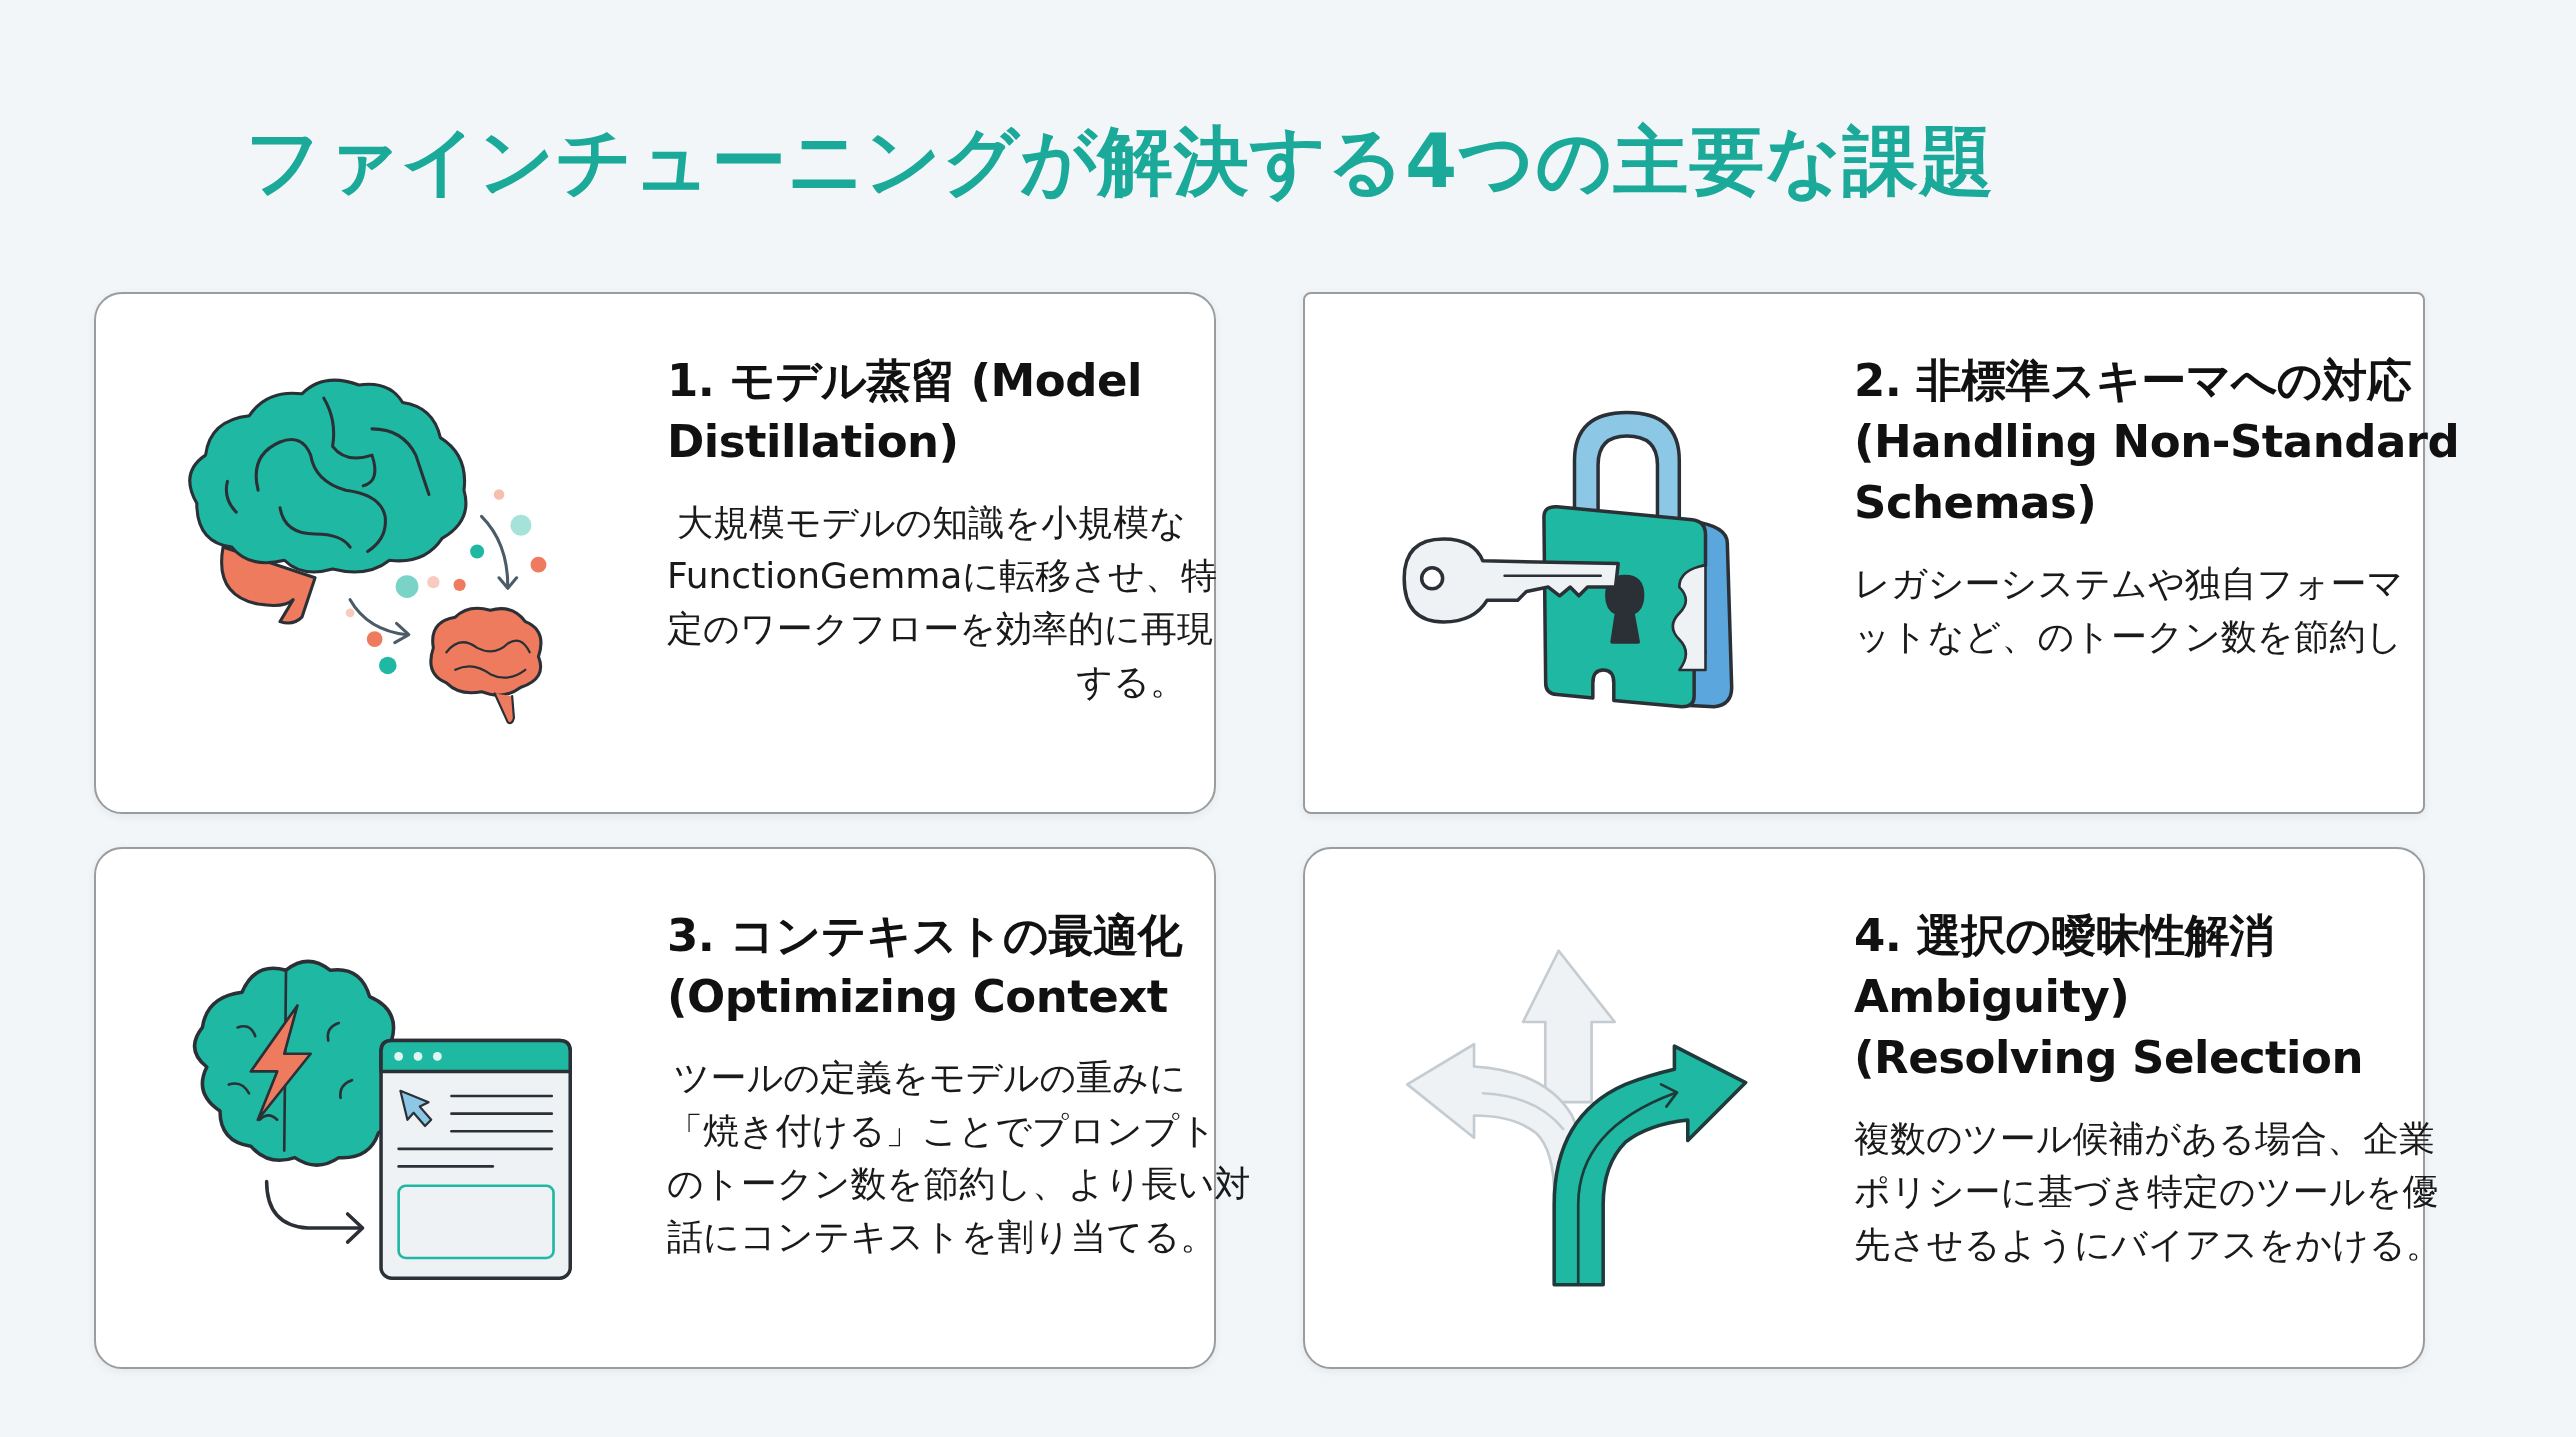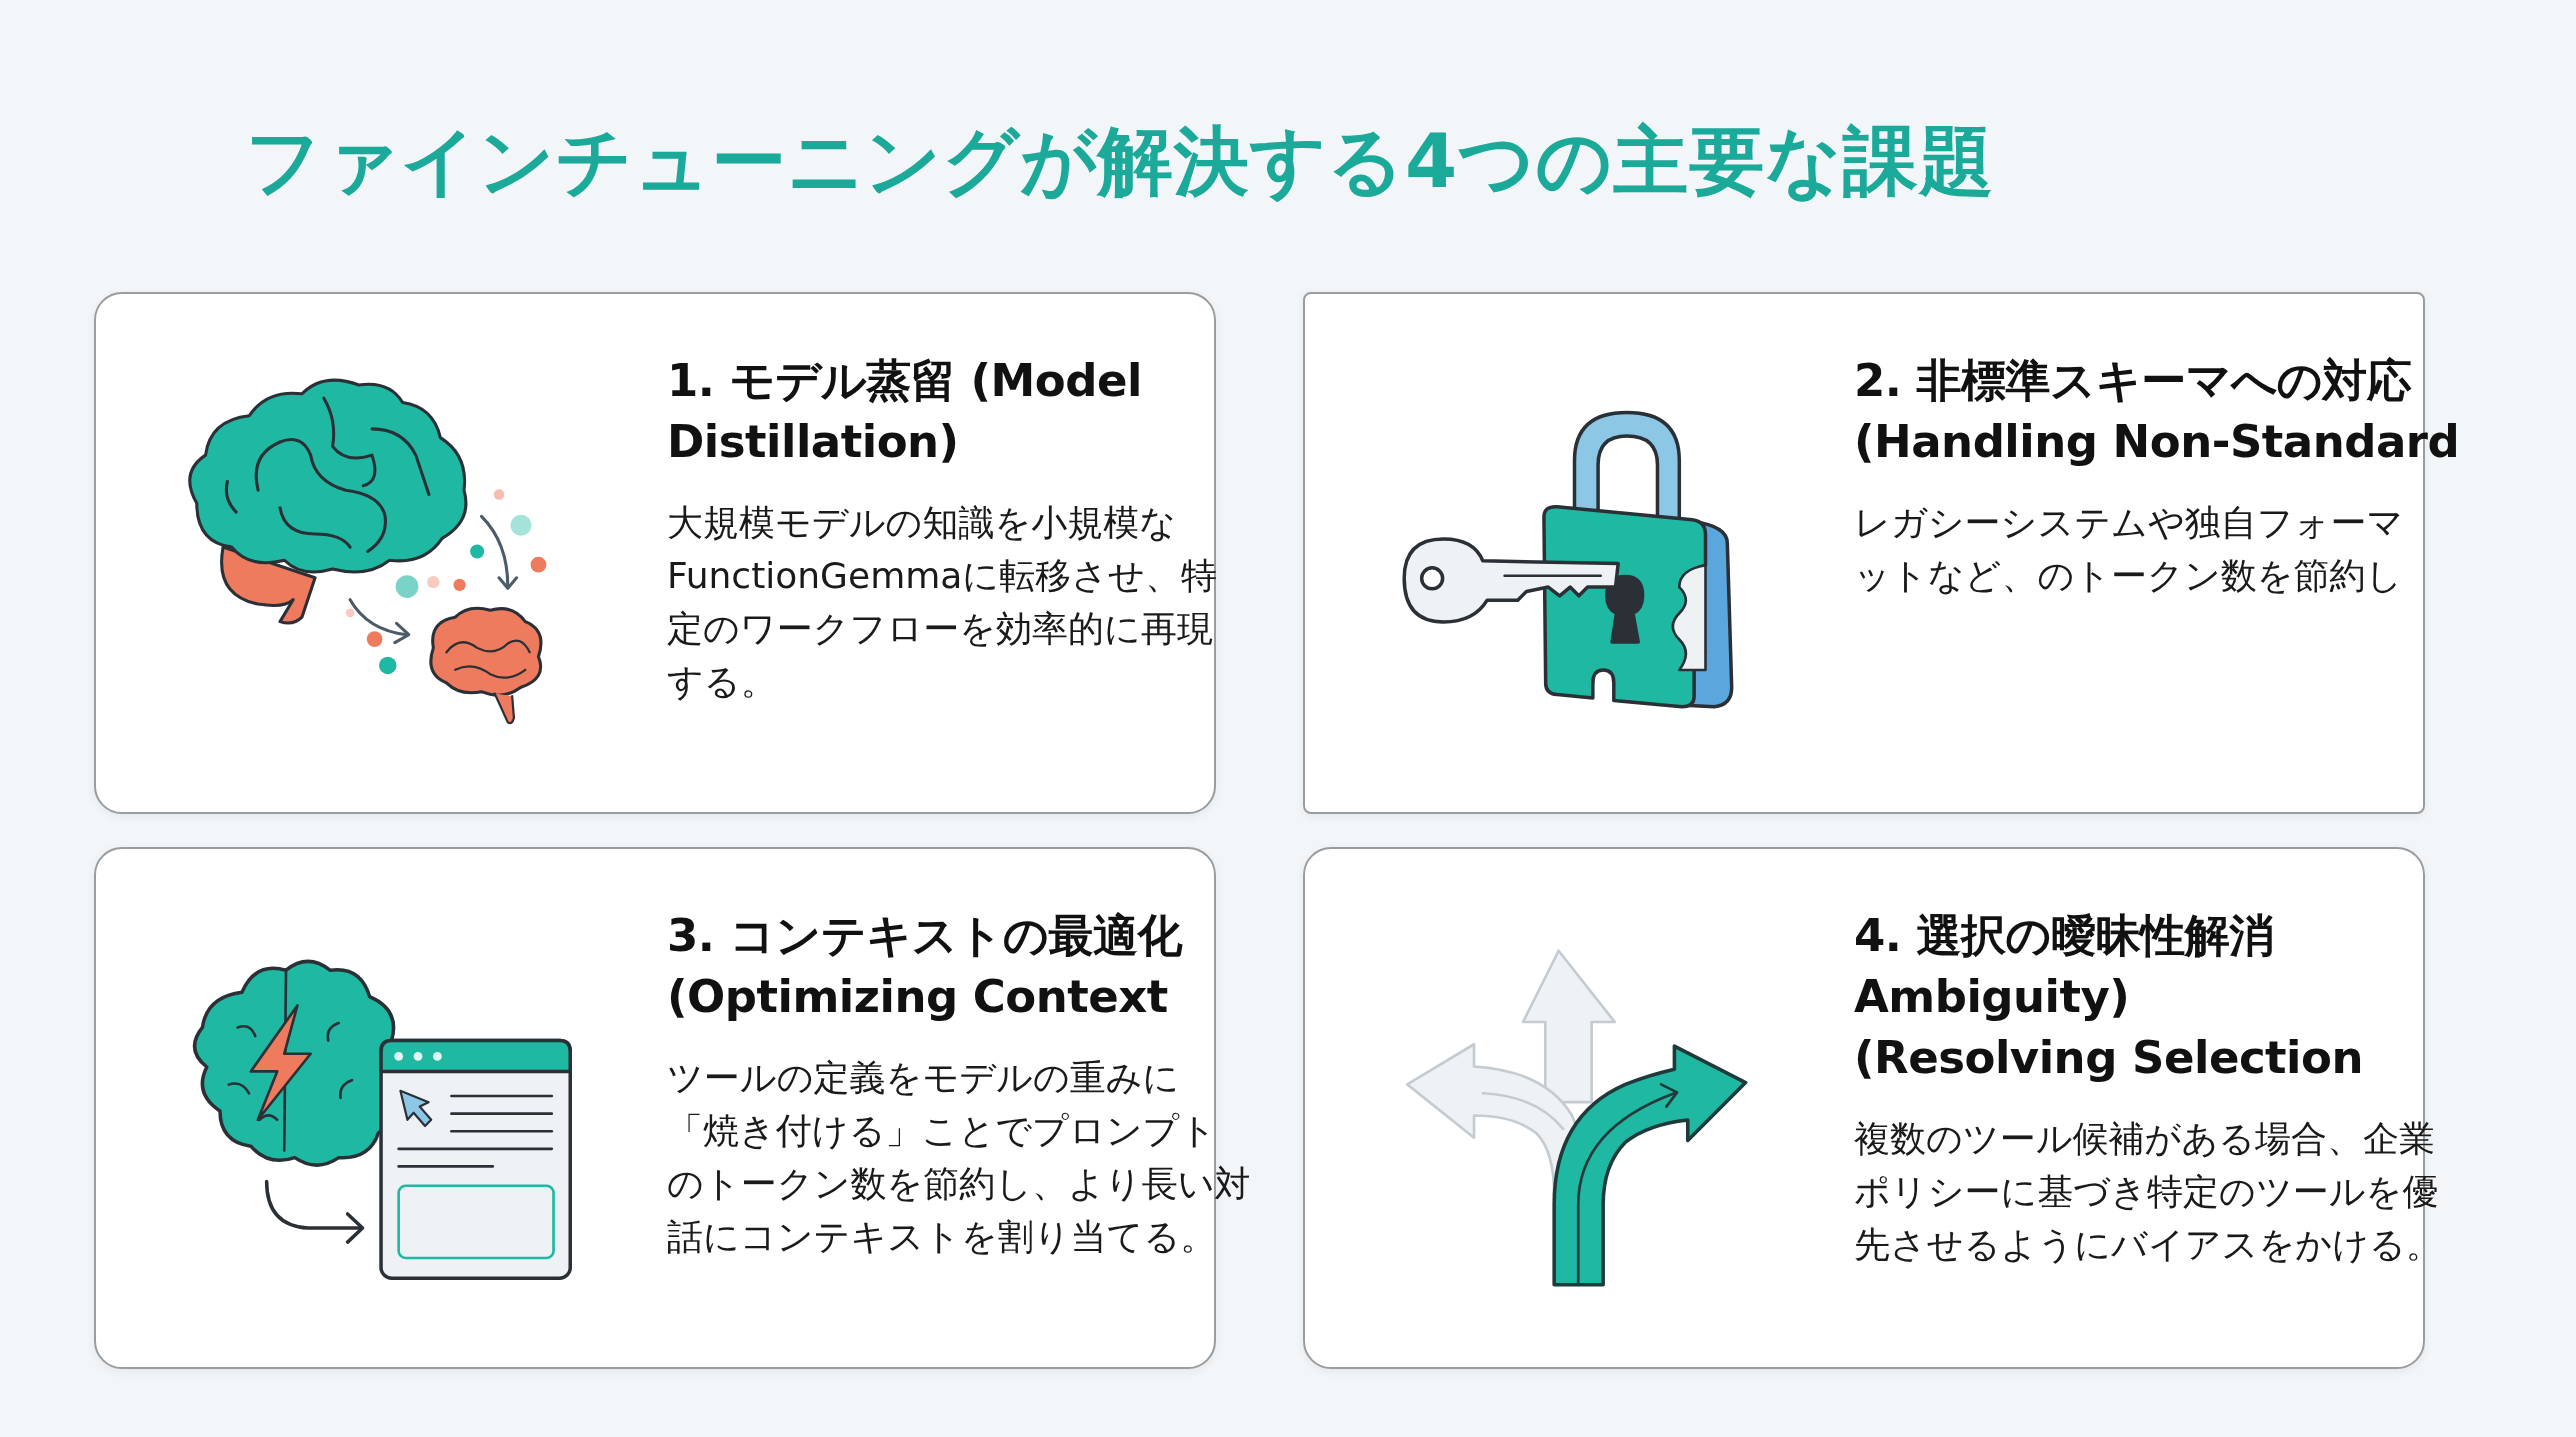--- a/index.html
+++ b/index.html
@@ -31,21 +31,21 @@
     .c1 .text-col, .c3 .text-col { left: 571px; }
     .c2 .text-col, .c4 .text-col { left: 549px; }
     .heading {
       font-family: "DejaVu Sans", sans-serif; font-weight: bold;
       font-size: 45px; line-height: 61px; color: #111;
       margin: 0 0 24px 0; letter-spacing: -0.5px;
     }
     .heading span, .body span { display: block; white-space: nowrap; }
     .body {
       font-family: "DejaVu Sans", sans-serif;
-      font-size: 36px; line-height: 53px; color: #1a1a1a; margin: 0;
+      font-size: 36px; line-height: 53px; color: #1a1a1a; margin: 0; text-align: right;
     }
   </style>
 </head>
 <body>
 
 <div class="page-title">ファインチューニングが解決する4つの主要な課題</div>
 
 <div class="card c1">
   <svg class="illus" style="left:56px; top:56px;" width="440" height="403" viewBox="0 0 480 460">
     <g stroke="#2a3036" stroke-width="3.5" stroke-linejoin="round" stroke-linecap="round">
@@ -111,20 +111,21 @@
 
       <path d="M30 215 Q30 170 75 170 Q110 170 120 195 L275 198 L272 225 L240 225 L230 235 L220 225 L208 235 L195 225 L170 230 L160 240 L125 240 Q110 265 75 265 Q30 265 30 215 Z" fill="#eef2f4"></path>
       <circle cx="62" cy="215" r="12" fill="#ffffff"></circle>
       <line x1="145" y1="212" x2="255" y2="212" stroke-width="3"></line>
     </g>
   </svg>
   <div class="text-col">
     <h2 class="heading">
       <span>2. 非標準スキーマへの対応</span>
       <span>(Handling Non-Standard</span>
+      <span>Schemas)</span>
     </h2>
     <p class="body">
       <span>レガシーシステムや独自フォーマ</span>
       <span>ットなど、のトークン数を節約し</span>
     </p>
   </div>
 </div>
 
 <div class="card c3">
   <svg class="illus" style="left:58px; top:75px;" width="440" height="374" viewBox="0 0 500 410">

